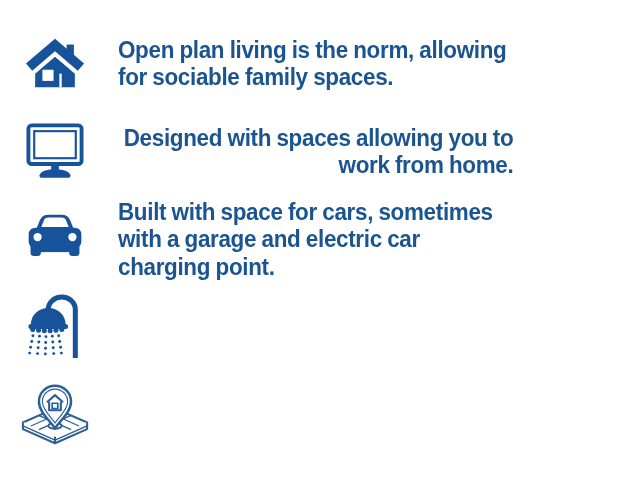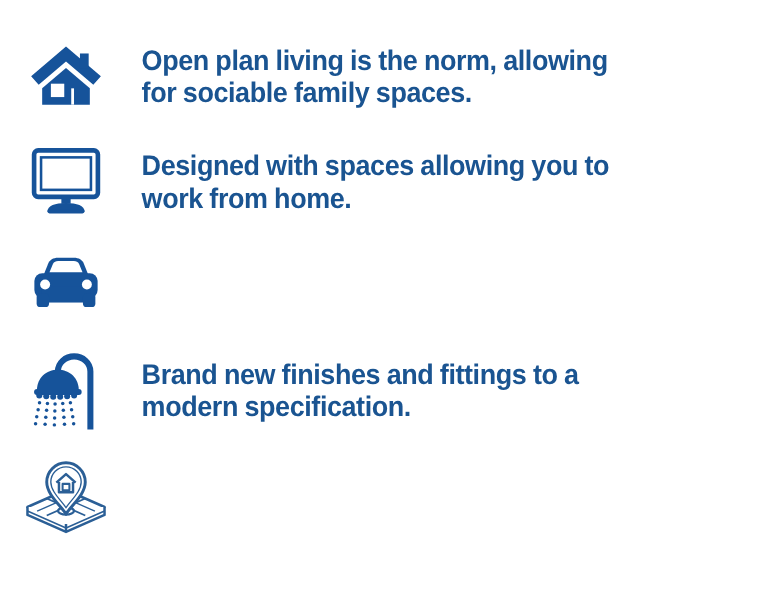--- a/index.html
+++ b/index.html
@@ -62,21 +62,21 @@
     color: #1a5491;
     letter-spacing: -0.35px;
     word-spacing: -0.5px;
     margin: 0;
     transform: scaleX(0.955);
     transform-origin: left center;
   }
 
   
   .row-1 .text-cell { padding-top: 2px; }
-  .row-2 .text-cell { padding-top: 2px; }
+  .row-2 .text-cell { padding-top: 2px; text-align: right; }
   .row-3 .text-cell { padding-top: 2px; }
   .row-4 .text-cell { padding-top: 0px; }
   .row-5 .text-cell { padding-top: 2px; }
 </style>
 </head>
 <body>
 
 <div id="feature-list">
 
   <div class="feature-row row-1">
@@ -137,20 +137,23 @@
 
           <rect x="12" y="28" width="44" height="14"></rect>
 
           <rect x="8" y="34" width="11" height="12" rx="3.2" ry="3.2"></rect>
           <rect x="49" y="34" width="11" height="12" rx="3.2" ry="3.2"></rect>
 
           <circle cx="15.5" cy="26" r="4.4" fill="#ffffff"></circle>
           <circle cx="52.5" cy="26" r="4.4" fill="#ffffff"></circle>
         </g>
       </svg>
+    </div>
+    <div class="text-cell">
+      <p class="feature-text">Built with space for cars, sometimes with a garage and electric car charging point.</p>
     </div>
   </div>
 
   <div class="feature-row row-4">
     <div class="icon-cell">
       <svg width="60" height="68" viewBox="0 0 62 70" aria-hidden="true">
 
         <path d="M52 68 L52 18 C52 10.5 45.5 5 38 5 C30.5 5 24 10.5 24 18 L24 24" fill="none" stroke="#16539a" stroke-width="5.2" stroke-linecap="butt"></path>
         <g fill="#16539a">
 
@@ -183,23 +186,20 @@
             <circle cx="28.7" cy="51.5" r="1.5"></circle>
             <circle cx="29.2" cy="57.5" r="1.5"></circle>
             <circle cx="29.7" cy="63.5" r="1.5"></circle>
           <circle cx="34.8" cy="45" r="1.5"></circle>
             <circle cx="35.8" cy="51" r="1.5"></circle>
             <circle cx="36.8" cy="57" r="1.5"></circle>
             <circle cx="37.6" cy="63" r="1.5"></circle>
         </g>
       </svg>
     </div>
-    <div class="text-cell">
-      <p class="feature-text">Brand new finishes and fittings to a modern specification.</p>
-    </div>
   </div>
 
   <div class="feature-row row-5">
     <div class="icon-cell">
       <svg width="74" height="68" viewBox="0 0 78 72" aria-hidden="true">
         <g fill="none" stroke="#2b5f96" stroke-width="2.2" stroke-linejoin="round">
 
           <path d="M39 30 L73 45 L39 60 L5 45 Z" fill="#ffffff"></path>
 
           <path d="M5 45 L5 52 L39 67 L73 52 L73 45" fill="#ffffff"></path>

